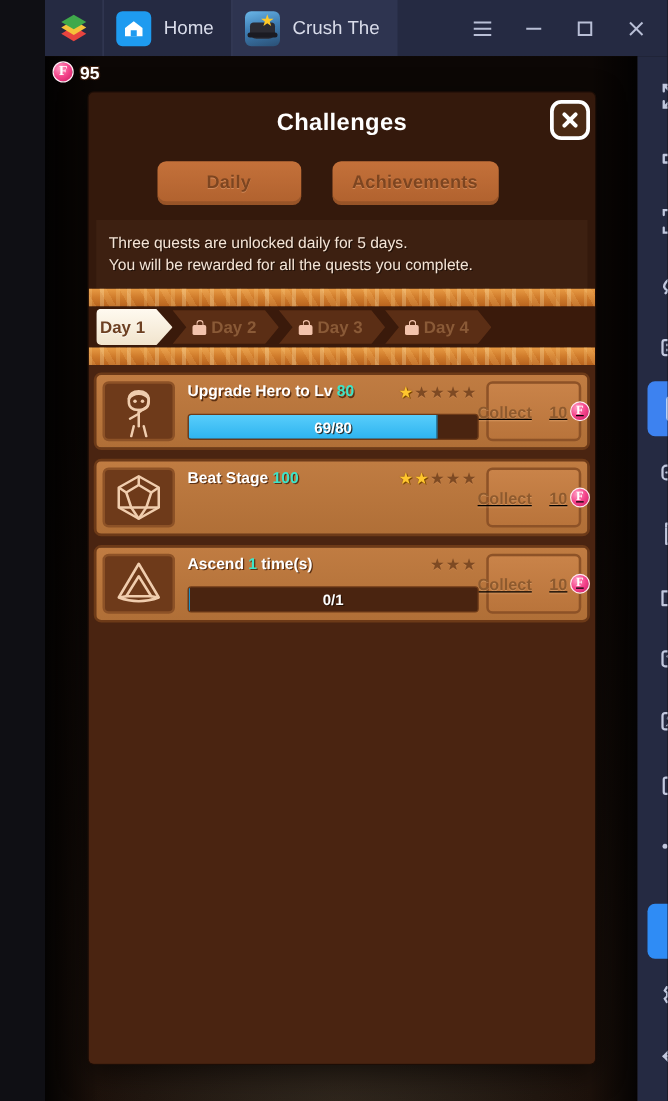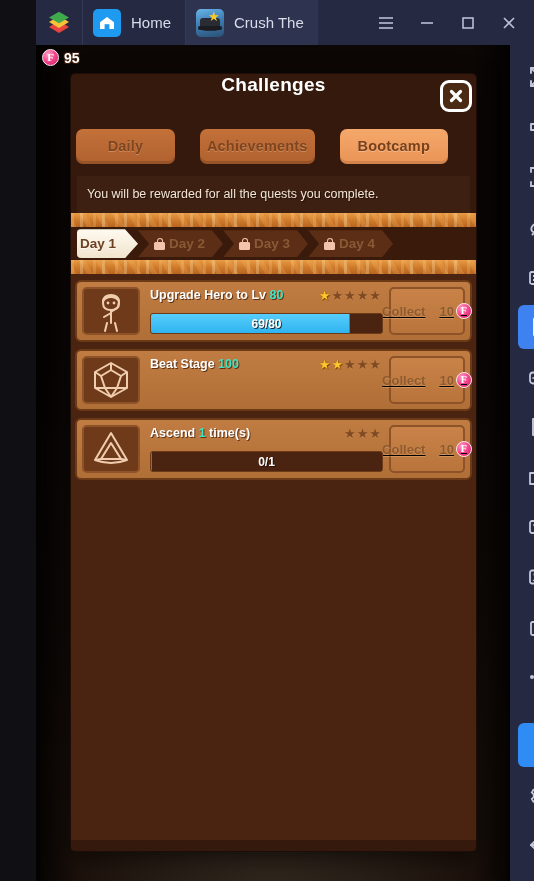--- a/index.html
+++ b/index.html
@@ -88,21 +88,21 @@
     position: absolute; left: 35px; top: 29px;
     width: 405px; height: 777px;
     background: #34190c;
     border-radius: 4px;
     box-shadow: 0 0 0 1px #1c0d06, 0 6px 22px rgba(0,0,0,.55);
     overflow: hidden;
   }
   .panel-head { position: relative; height: 43px; }
   .panel-title {
     text-align: center; color: #ffffff; font-size: 19px; font-weight: bold;
-    letter-spacing: .3px; padding-top: 0;
+    letter-spacing: .3px; padding-top: 14px;
   }
   .close-btn {
     position: absolute; right: 4px; top: 6px;
     width: 32px; height: 32px; border-radius: 9px;
     background: #4b2a14;
     border: 3px solid #ffffff;
     display: flex; align-items: center; justify-content: center;
   }
   .close-btn svg { display:block; }
 
@@ -368,24 +368,24 @@
               <line x1="3.5" y1="3.5" x2="12.5" y2="12.5"></line>
                 <line x1="12.5" y1="3.5" x2="3.5" y2="12.5"></line>
             </g>
           </svg>
         </div>
       </div>
 
       <div class="tabs-row">
         <div class="gtab idle" id="tab0">Daily</div>
         <div class="gtab idle" id="tab1">Achievements</div>
-        <div class="gtab active" id="tab2">Bootcamp</div>
       </div>
 
       <div class="info-strip">
+        <div>Three quests are unlocked daily for 5 days.</div>
         <div>You will be rewarded for all the quests you complete.</div>
       </div>
 
       <div class="day-ribbon">
         <div class="day-ornament top"></div>
         <div class="day-ornament bot"></div>
         <div class="day-track">
 
           <div class="day-pill current">
             <span>Day 1</span>

